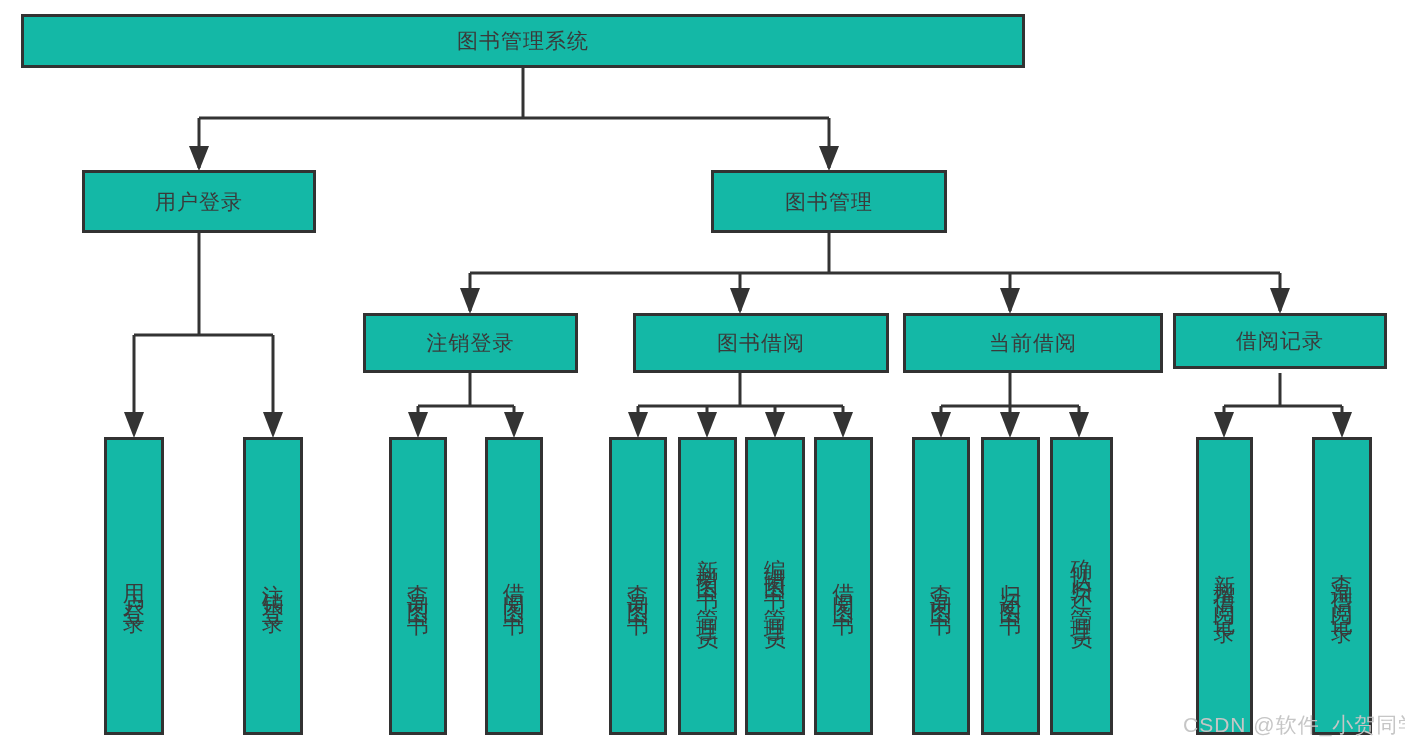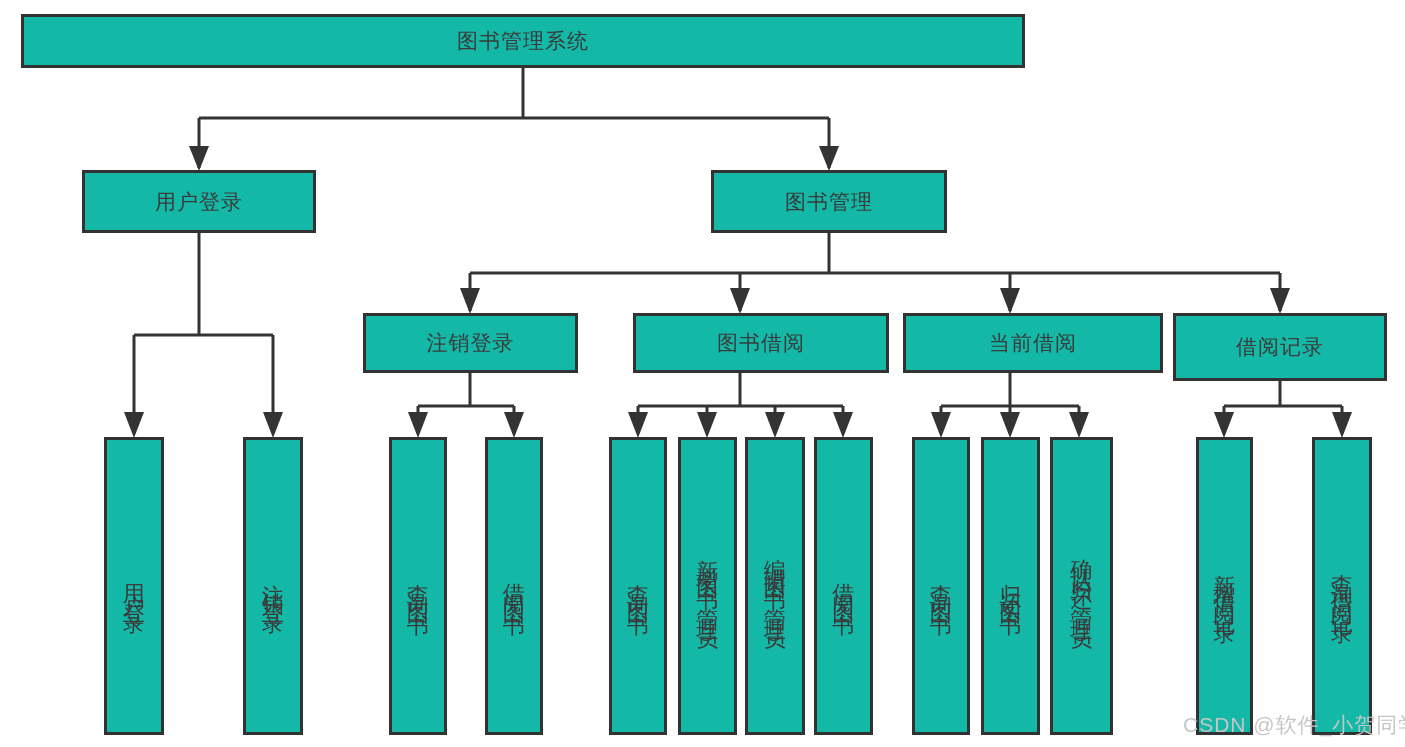--- a/index.html
+++ b/index.html
@@ -128,21 +128,21 @@
 
   <div class="box" style="left:363px; top:313px; width:215px; height:60px;">
     <span class="hlabel">注销登录</span>
   </div>
   <div class="box" style="left:633px; top:313px; width:256px; height:60px;">
     <span class="hlabel">图书借阅</span>
   </div>
   <div class="box" style="left:903px; top:313px; width:260px; height:60px;">
     <span class="hlabel">当前借阅</span>
   </div>
-  <div class="box" style="left:1173px; top:313px; width:214px; height:68px;">
+  <div class="box" style="left:1173px; top:313px; width:214px; height:56px;">
     <span class="hlabel">借阅记录</span>
   </div>
 
   <div class="box vbox" style="left:104px; top:437px; width:60px; height:298px;">
     <span class="vlabel">用户登录</span>
   </div>
   <div class="box vbox" style="left:243px; top:437px; width:60px; height:298px;">
     <span class="vlabel">注销登录</span>
   </div>
 

